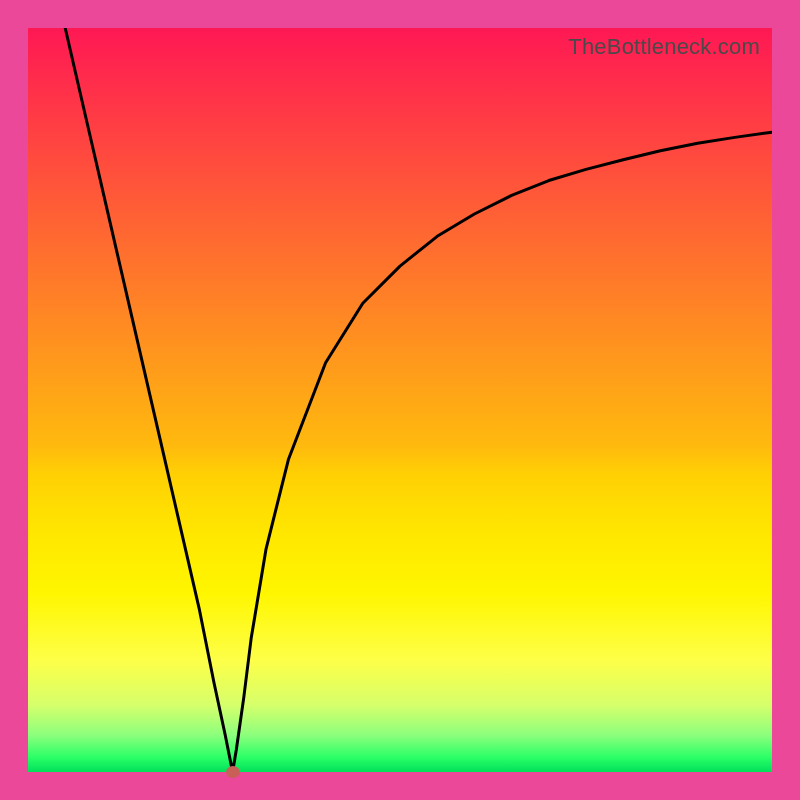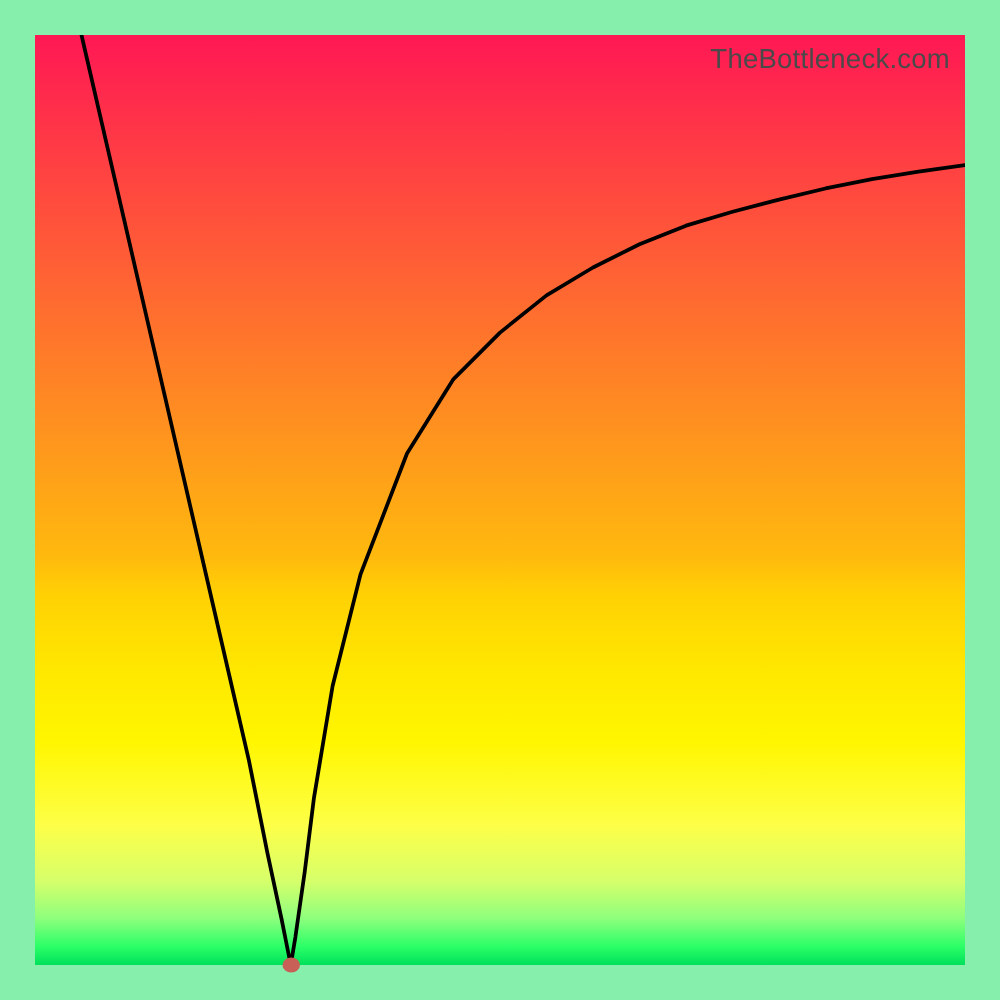--- a/index.html
+++ b/index.html
@@ -10,21 +10,21 @@
     overflow: hidden;
     background: #000;
     font-family: Arial, Helvetica, sans-serif;
   }
   .frame {
     position: absolute;
     left: 0;
     top: 0;
     width: 800px;
     height: 800px;
-    background: #86efac;
+    background: #ec4899;
   }
   .plot {
     position: absolute;
     left: 28px;
     top: 28px;
     width: 744px;
     height: 744px;
     box-sizing: border-box;
     
     background: linear-gradient(

